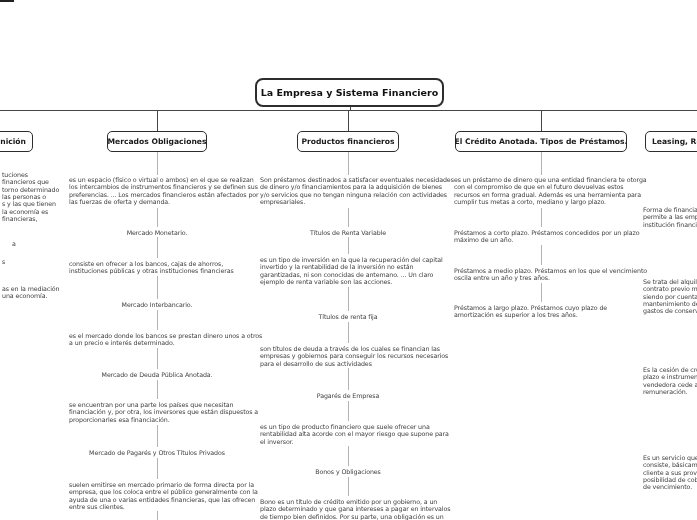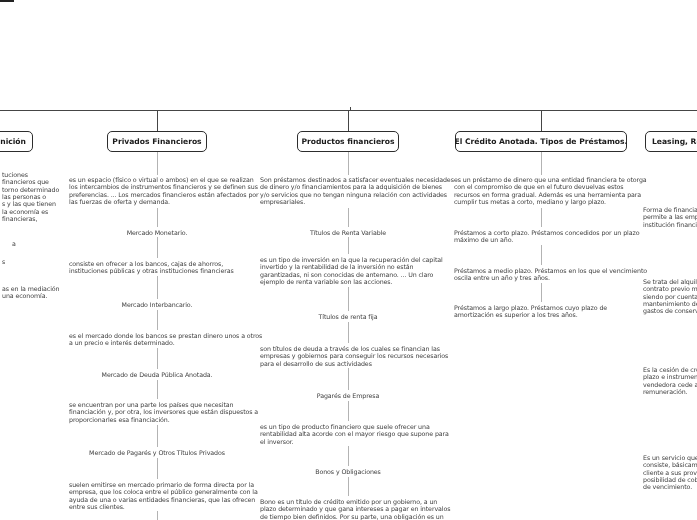--- a/index.html
+++ b/index.html
@@ -30,39 +30,40 @@
   }
   .vline{position:absolute;width:1px;background:#b3b3b3;z-index:1;}
   .trunk{position:absolute;background:#454545;z-index:1;}
   .corner-mark{position:absolute;left:0;top:0;width:14px;height:2px;background:#222;}
 </style>
 </head>
 <body>
 
 <div id="stage">
   <div class="corner-mark"></div>
+  <div class="root-box" id="root-topic" style="left:255px;top:78px;width:189px;height:29px;">La Empresa y Sistema Financiero</div>
   <div id="mindmap">
       <div class="trunk" style="left: 350px; top: 107px; width: 1.4px; height: 4px; background: rgb(69, 69, 69);"></div>
       <div class="trunk" style="left: 0px; top: 110px; width: 697px; height: 1.4px; background: rgb(69, 69, 69);"></div>
       <div class="trunk" style="left: 157px; top: 110px; width: 1.4px; height: 21px; background: rgb(69, 69, 69);"></div>
       <div class="trunk" style="left: 348px; top: 110px; width: 1.4px; height: 21px; background: rgb(69, 69, 69);"></div>
       <div class="trunk" style="left: 541px; top: 110px; width: 1.4px; height: 21px; background: rgb(69, 69, 69);"></div>
       <div class="topic-box" style="left: -69px; top: 131px; width: 102px; justify-content: flex-end; border-color: rgb(45, 45, 45);">inición</div>
       <div class="node-para" style="left: 2px; top: 171px; color: rgb(62, 62, 62);">tuciones
 financieros que
 torno determinado
 las personas o
 s y las que tienen
 la economía es
 financieras,</div>
       <div class="node-para" style="left: 12px; top: 240px; color: rgb(62, 62, 62);">a</div>
       <div class="node-para" style="left: 2px; top: 258px; color: rgb(62, 62, 62);">s</div>
       <div class="node-para" style="left: 2px; top: 285px; color: rgb(62, 62, 62);">as en la mediación
 una economía.</div>
-      <div class="topic-box" style="left: 107px; top: 131px; width: 100px; justify-content: center; border-color: rgb(45, 45, 45);">Privados Financieros</div>
+      <div class="topic-box" style="left: 107px; top: 131px; width: 100px; justify-content: center; border-color: rgb(45, 45, 45);">Mercados Obligaciones</div>
       <div class="vline" style="left: 157px; top: 151px; height: 24px; background: rgb(179, 179, 179);"></div>
       <div class="vline" style="left: 157px; top: 208px; height: 19px; background: rgb(179, 179, 179);"></div>
       <div class="vline" style="left: 157px; top: 237px; height: 21px; background: rgb(179, 179, 179);"></div>
       <div class="vline" style="left: 157px; top: 276px; height: 23px; background: rgb(179, 179, 179);"></div>
       <div class="vline" style="left: 157px; top: 310px; height: 20px; background: rgb(179, 179, 179);"></div>
       <div class="vline" style="left: 157px; top: 348px; height: 21px; background: rgb(179, 179, 179);"></div>
       <div class="vline" style="left: 157px; top: 380px; height: 19px; background: rgb(179, 179, 179);"></div>
       <div class="vline" style="left: 157px; top: 425px; height: 22px; background: rgb(179, 179, 179);"></div>
       <div class="vline" style="left: 157px; top: 458px; height: 21px; background: rgb(179, 179, 179);"></div>
       <div class="vline" style="left: 157px; top: 511px; height: 9px; background: rgb(179, 179, 179);"></div>

